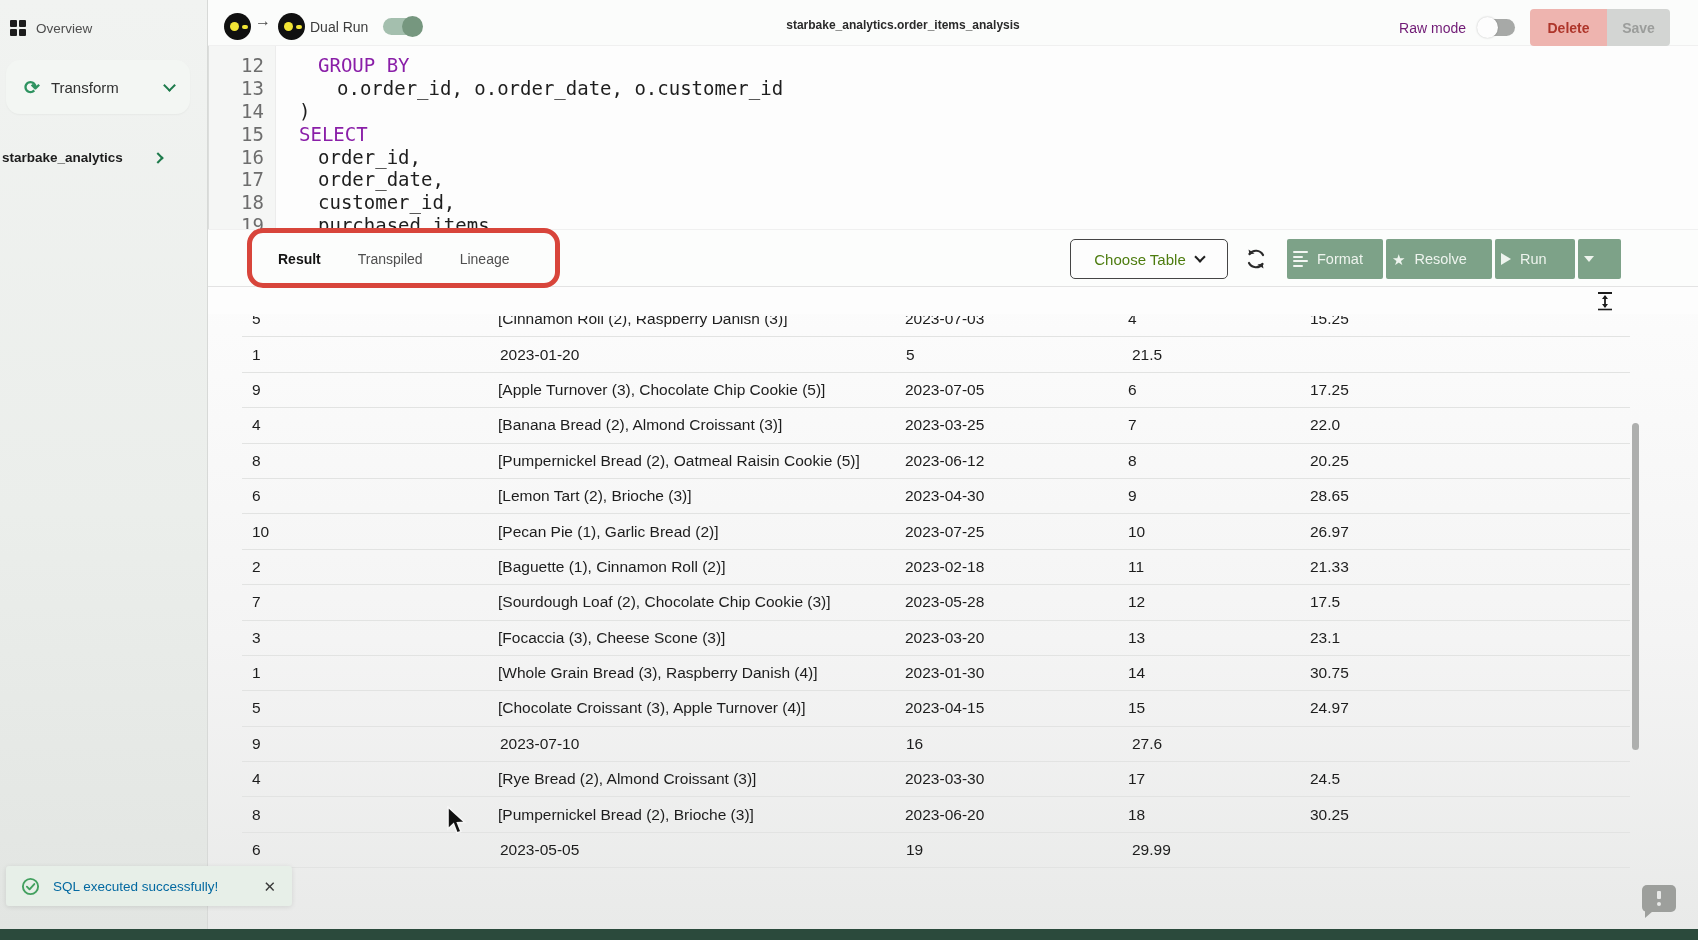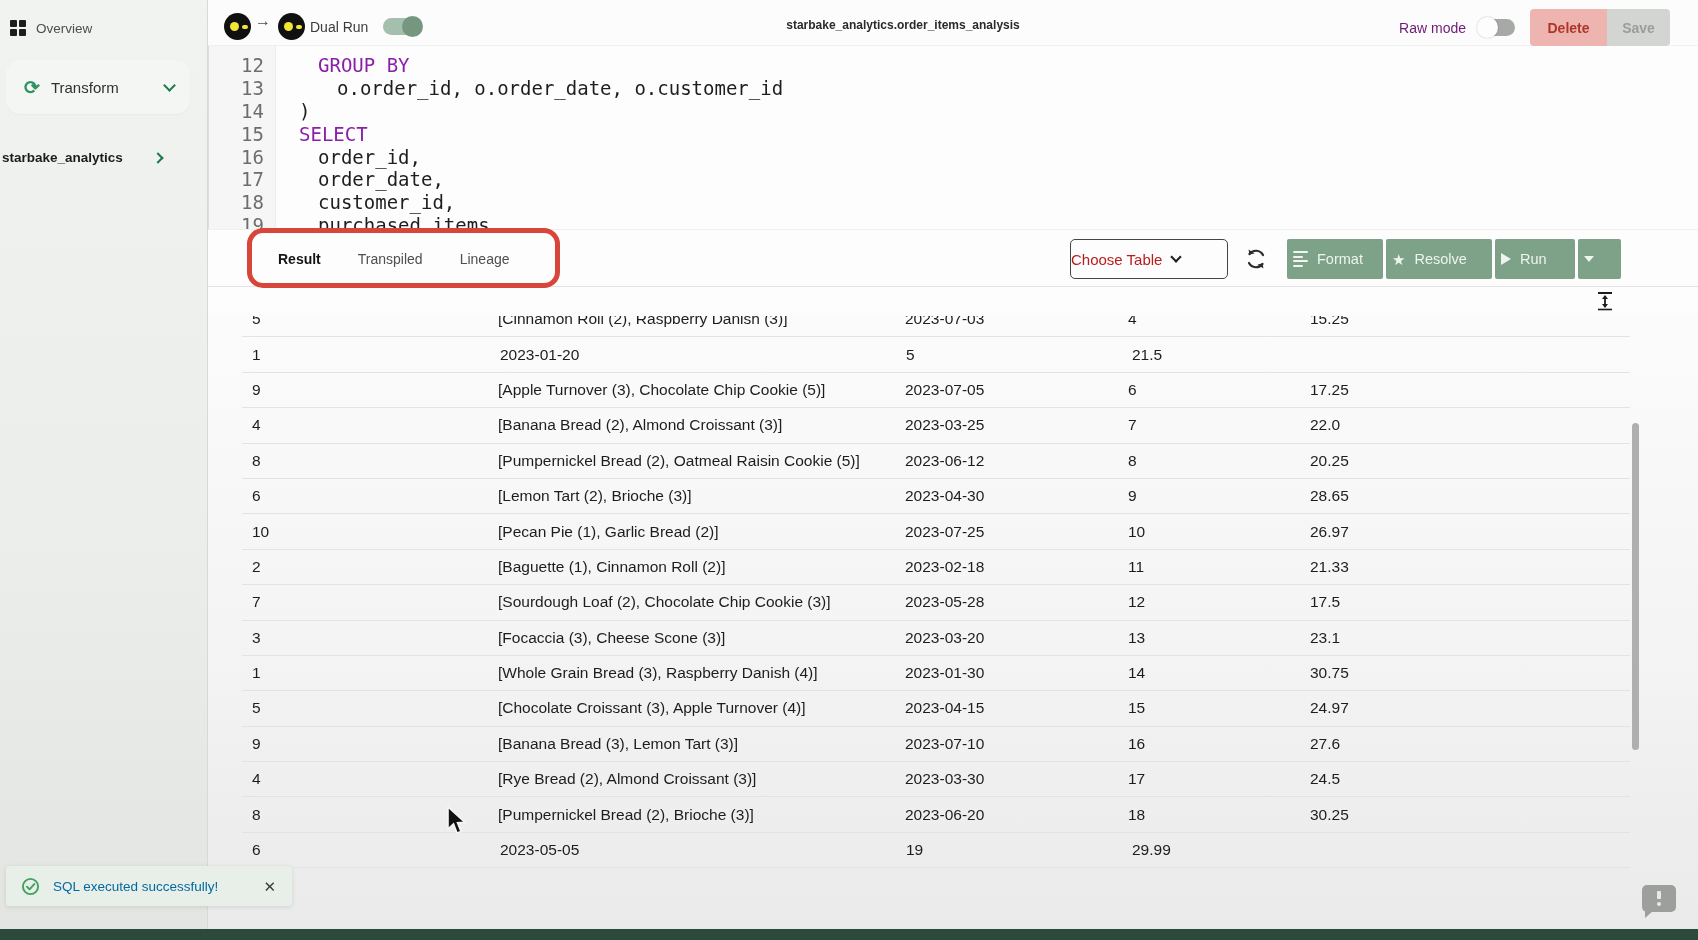--- a/index.html
+++ b/index.html
@@ -69,22 +69,22 @@
 
   
   #res-toolbar { position:absolute; left:0; top:229px; width:1490px; height:58px; background:#fcfdfc;
     border-bottom:1px solid #e3e3e3; border-top:1px solid #f0f0f0; }
   #tabs { position:absolute; left:70px; top:0; height:58px; display:flex; align-items:center; gap:37px; }
   .tab { font-size:14px; color:#4f4f4f; cursor:pointer; }
   .tab.active { font-weight:700; color:#141414; }
   #red-box { position:absolute; left:39px; top:228px; width:313px; height:60px; border:5px solid #d8453b;
     border-radius:16px; z-index:55; pointer-events:none; }
   #choose-table { position:absolute; left:862px; top:9px; width:158px; height:40px; background:#fdfdfd;
-    border:1.5px solid #454545; border-radius:5px; display:flex; align-items:center; justify-content:flex-start;
-    gap:10px; font-size:15px; color:#b91c1c; cursor:pointer; }
+    border:1.5px solid #454545; border-radius:5px; display:flex; align-items:center; justify-content:center;
+    gap:10px; font-size:15px; color:#4d7c0f; cursor:pointer; }
   #choose-table .chev { width:8px; height:8px; border-right:2px solid #1f1f1f; border-bottom:2px solid #1f1f1f;
     transform:rotate(45deg); margin-top:-4px; }
   #refresh-btn { position:absolute; left:1036px; top:17px; width:24px; height:24px; cursor:pointer; }
   #green-group { position:absolute; left:1079px; top:9px; display:flex; gap:3px; }
   .gbtn { height:40px; background:#7da288; color:#eef4ee; border:none; display:flex; align-items:center;
     justify-content:flex-start; gap:9px; font-size:14.5px; font-family:inherit; border-radius:2px; cursor:pointer; }
   #format-btn { width:96px; }
   #resolve-btn { width:106px; }
   #run-btn { width:80px; }
   #run-caret-btn { width:43px; }
@@ -326,21 +326,20 @@
         </div>
         <div class="trow">
           <span class="td c0">5</span>
           <span class="td c1">[Chocolate Croissant (3), Apple Turnover (4)]</span>
           <span class="td c2">2023-04-15</span>
           <span class="td c3">15</span>
           <span class="td c4">24.97</span>
         </div>
         <div class="trow">
           <span class="td c0">9</span>
-          <span class="td c1">[Banana Bread (3), Lemon Tart (3)]</span>
           <span class="td c2">2023-07-10</span>
           <span class="td c3">16</span>
           <span class="td c4">27.6</span>
         </div>
         <div class="trow">
           <span class="td c0">4</span>
           <span class="td c1">[Rye Bread (2), Almond Croissant (3)]</span>
           <span class="td c2">2023-03-30</span>
           <span class="td c3">17</span>
           <span class="td c4">24.5</span>

